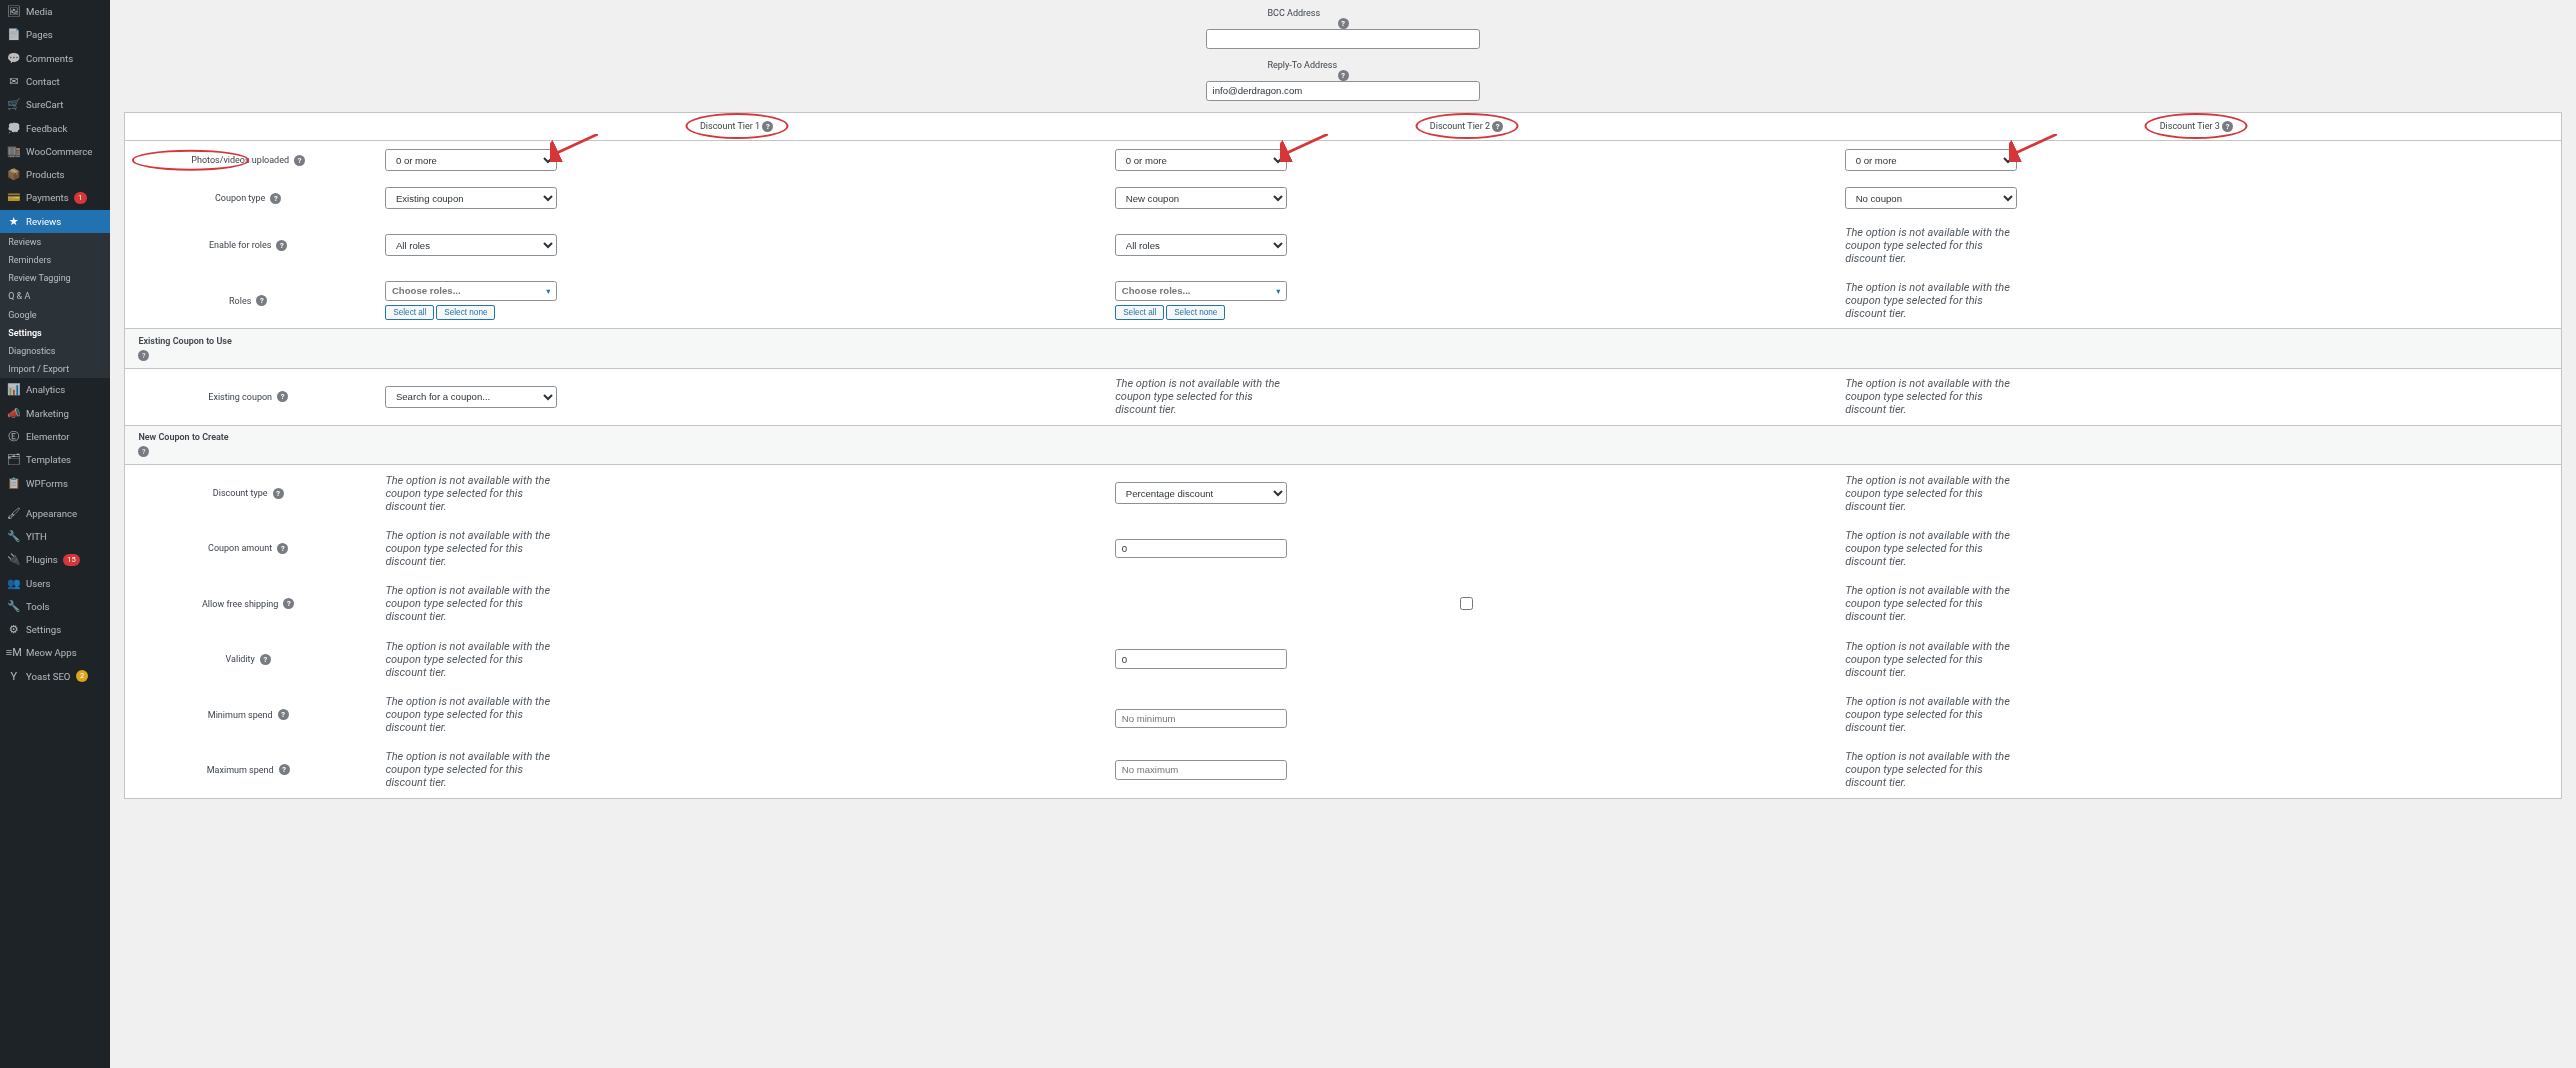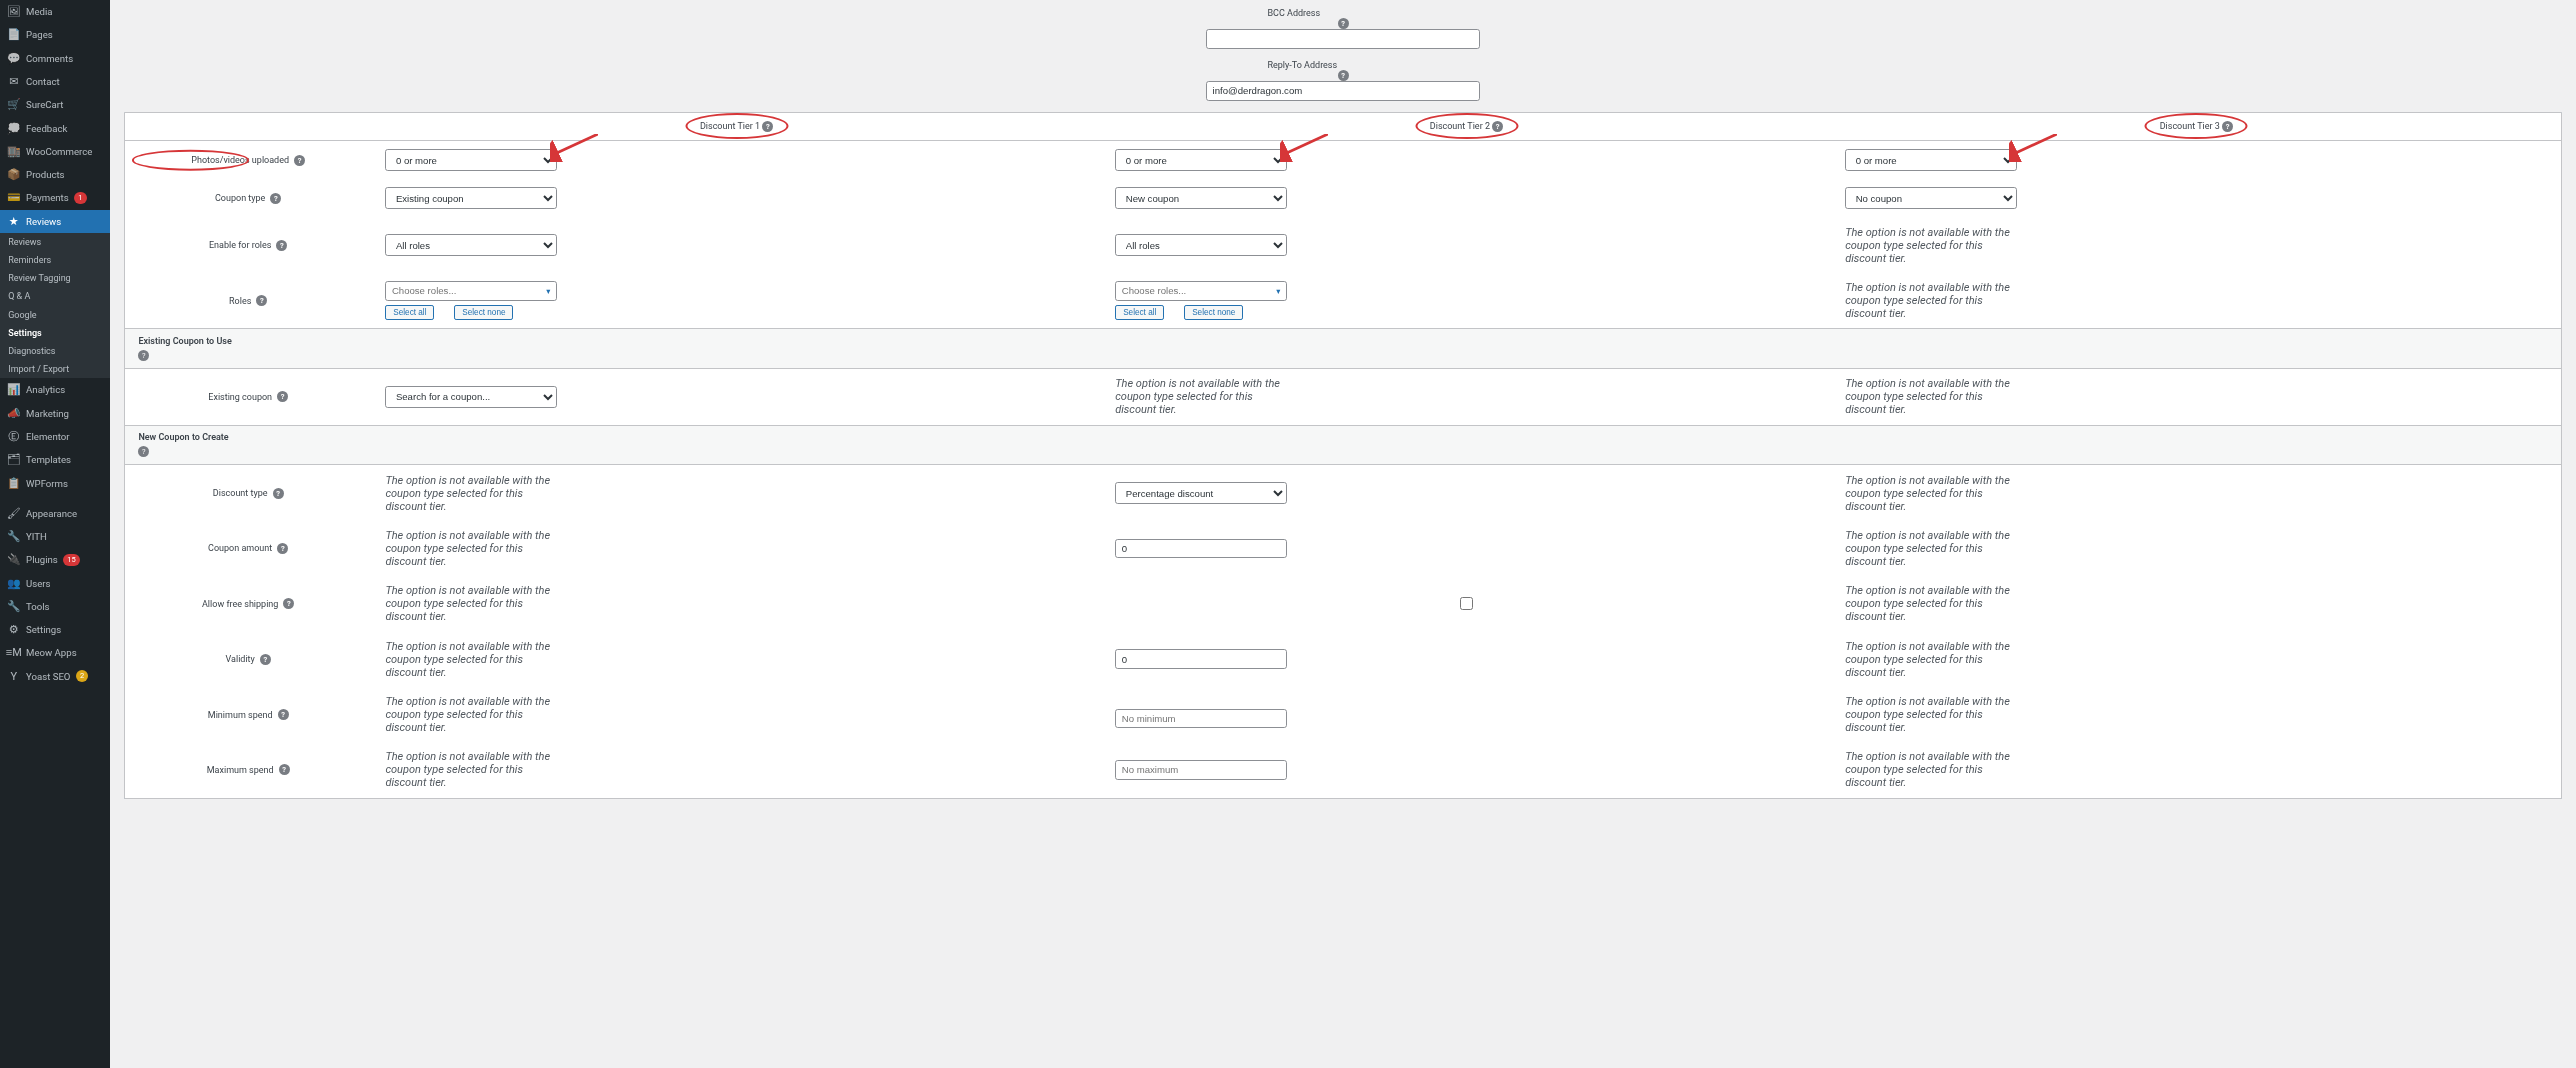--- a/index.html
+++ b/index.html
@@ -26,27 +26,27 @@
 .tier-header .th.first { text-align: left; }
 .tier-body { background: #fff; }
 .tier-row { display: grid; grid-template-columns: 247px repeat(3, 1fr); }
 .tier-row.section { background: #f6f7f7; border-top: 0.7px solid #c3c4c7; border-bottom: 0.7px solid #c3c4c7; }
 .tier-row .td { padding: 8.2px 13.7px; display: flex; flex-direction: column; gap: 4.1px; justify-content: center; }
 .tier-row .td.label { flex-direction: row; align-items: center; gap: 5px; font-weight: 400; }
 .tier-row.section .td { font-weight: 600; padding: 6.9px 13.7px; }
 .unavail { font-style: italic; color: #50575e; font-size: 11px; max-width: 178px; }
 .sel { width: 172px; position: relative; }
 .sel select, .sel input { width: 100%; }
-.btns { display: flex; gap: 20px; }
+.btns { display: flex; gap: 2px; }
 .btn-small { border: 0.7px solid #2271b1; background: #f6f7f7; color: #2271b1; border-radius: 2.1px; padding: 2.1px 6.9px; font-size: 8.2px; cursor: pointer; }
 .circle-ann { position: absolute; border: 2.1px solid #d63638; border-radius: 50%; pointer-events: none; }
 .arrow { position: absolute; pointer-events: none; z-index: 10; }
 .arrow svg { display: block; }
 .sel.with-chevron::after { content:"▾"; position:absolute; right:6.9px; top:50%; transform:translateY(-50%); color:#2271b1; font-size:8.2px; pointer-events:none; }
-input.choose { padding-right: 16.5px; }
+input.choose { padding-right: 16.5px; font-weight: bold; }
 </style>
 </head>
 <body>
 
 <div class="sidebar">
   <div id="side-items">
       <div class="side-item">
         <span class="icon">🖼</span>
         <span>Media</span>
       </div>

